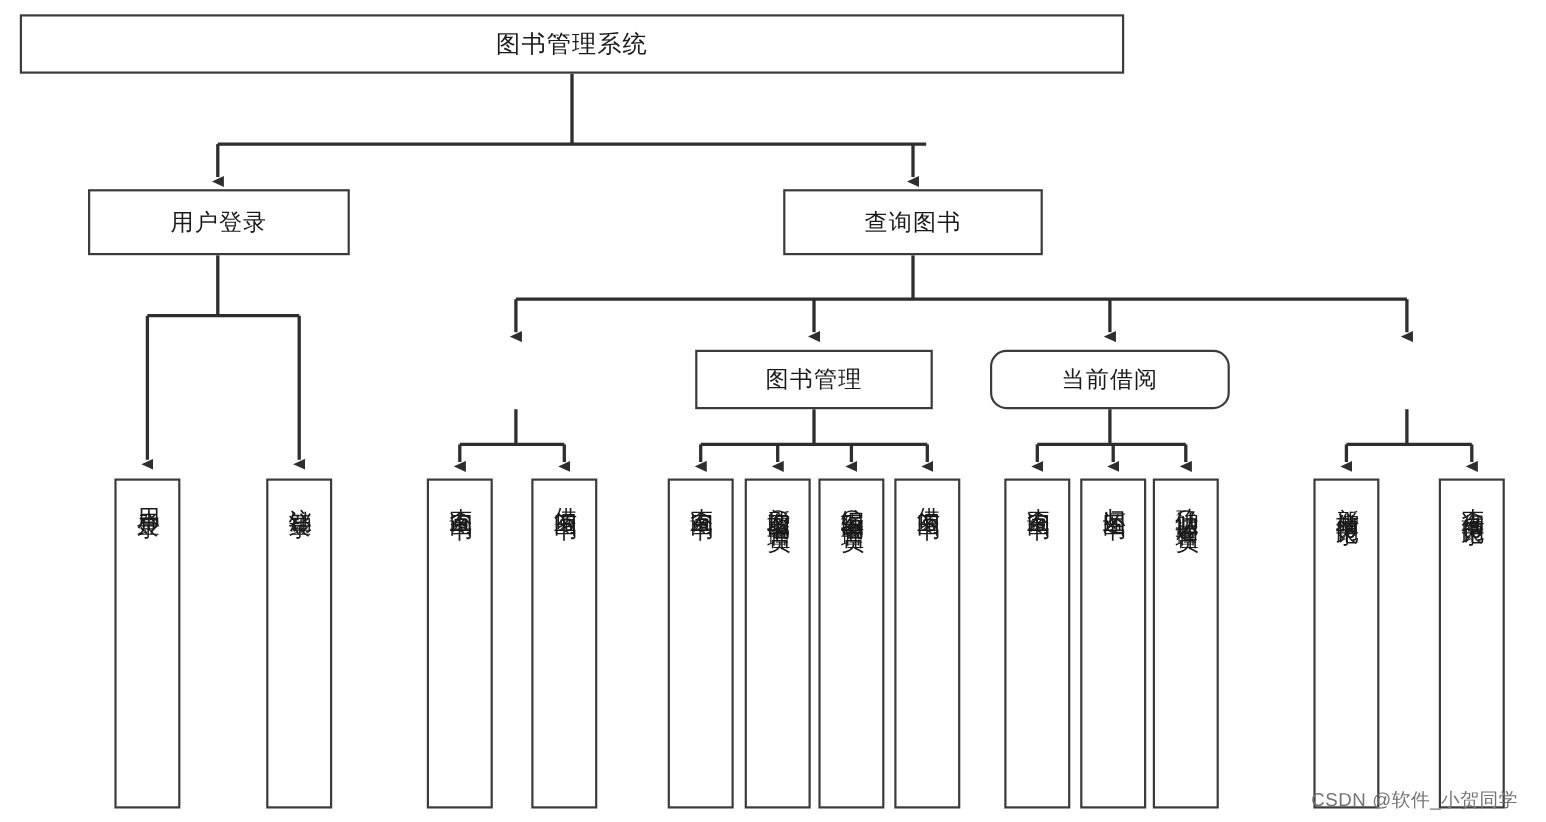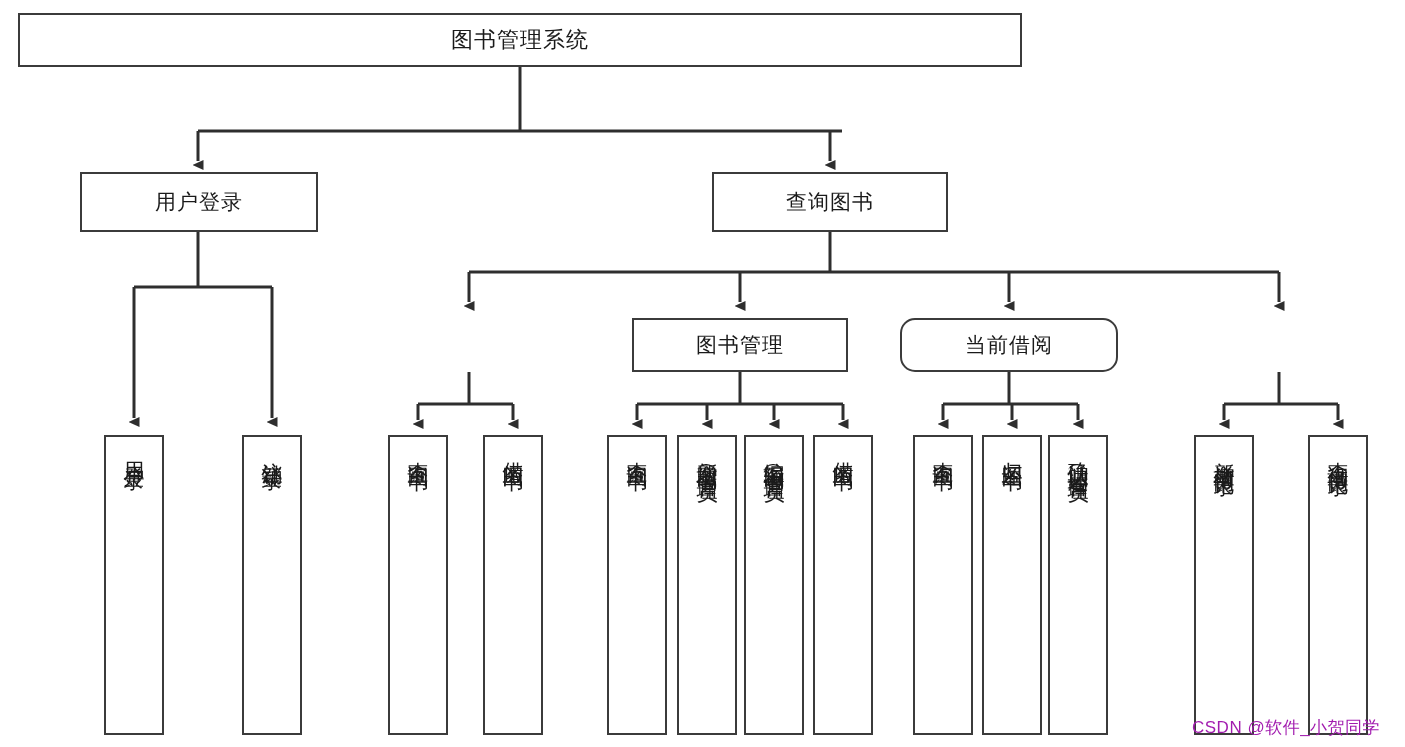--- a/index.html
+++ b/index.html
@@ -57,21 +57,21 @@
     padding-top: 8px;
     justify-content: flex-start;
     align-items: center;
     white-space: nowrap;
   }
   #watermark {
     position: absolute;
     left: 1192px;
     top: 716px;
     font-size: 17px;
-    color: #a21caf;
+    color: #737373;
     white-space: nowrap;
     letter-spacing: 0.5px;
     pointer-events: none;
     text-align: center;
   }
 </style>
 </head>
 <body>
 
 <div id="canvas">

